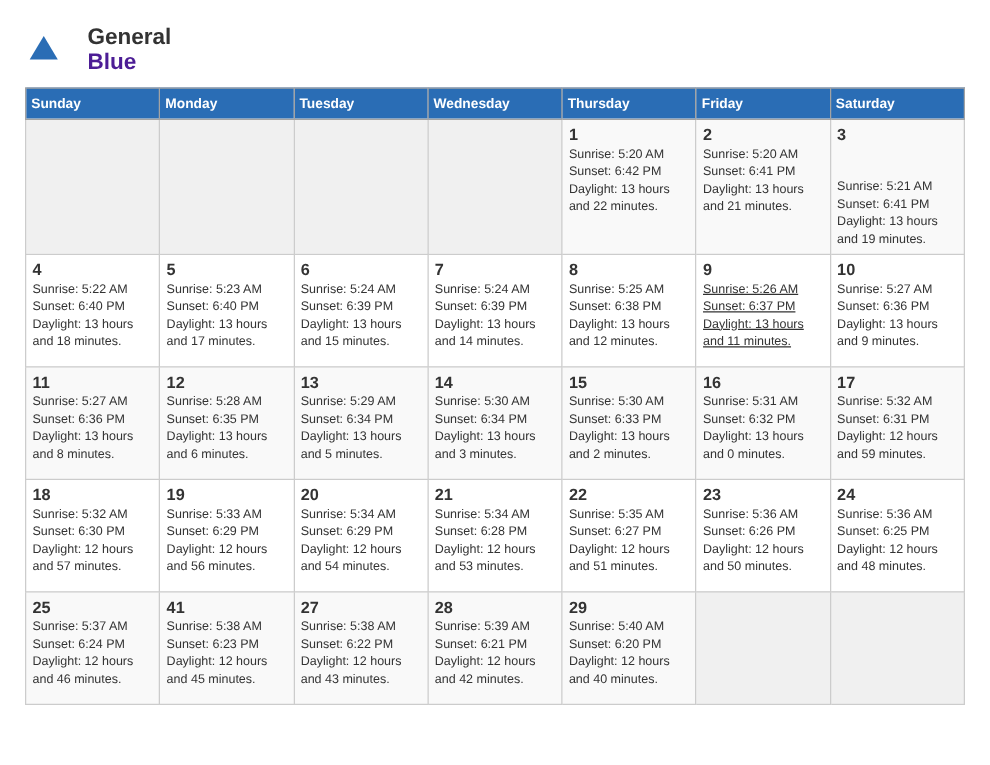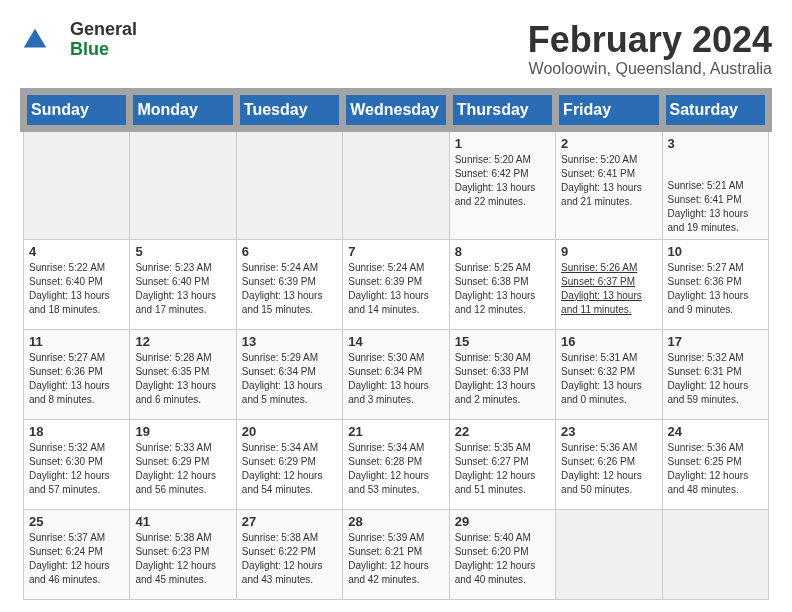--- a/index.html
+++ b/index.html
@@ -20,21 +20,21 @@
       display: flex;
       align-items: center;
       gap: 20px;
     }
     .logo-text {
       font-size: 18px;
       font-weight: bold;
       line-height: 1.1;
     }
     .logo-general { color: #333; }
-    .logo-blue { color: #15803d; }
+    .logo-blue { color: #4c1d95; }
     .logo-icon {
       width: 30px;
       height: 30px;
     }
     .title-area {
       text-align: right;
     }
     .month-title {
       font-size: 36px;
       font-weight: bold;
@@ -46,25 +46,25 @@
       color: #555;
     }
     table {
       width: 100%;
       border-collapse: collapse;
       table-layout: fixed;
     }
     thead tr th {
       background-color: #2a6db5;
       color: #fff;
-      font-size: 16px;
+      font-size: 11px;
       font-weight: bold;
       padding: 6px 4px;
       text-align: left;
-      border: 7px solid #a3a3a3;
+      border: 1px solid #a3a3a3;
     }
     tbody tr td {
       border: 1px solid #ccc;
       vertical-align: top;
       padding: 4px 5px;
       min-height: 80px;
       height: 90px;
       font-size: 10px;
       color: #333;
       background: #fff;
@@ -97,24 +97,20 @@
 <div class="header-area">
   <div class="logo">
     <svg class="logo-icon" viewBox="0 0 40 40" xmlns="http://www.w3.org/2000/svg">
       <polygon points="20,5 35,30 5,30" fill="#2a6db5"></polygon>
     </svg>
     <div class="logo-text">
       <span class="logo-general">General</span><br>
       <span class="logo-blue">Blue</span>
     </div>
   </div>
-  <div class="title-area">
-    <div class="month-title">February 2024</div>
-    <div class="location">Wooloowin, Queensland, Australia</div>
-  </div>
 </div>
 
 <table>
   <thead>
     <tr>
     <th>Sunday</th>
         <th>Monday</th>
         <th>Tuesday</th>
         <th>Wednesday</th>
         <th>Thursday</th>

